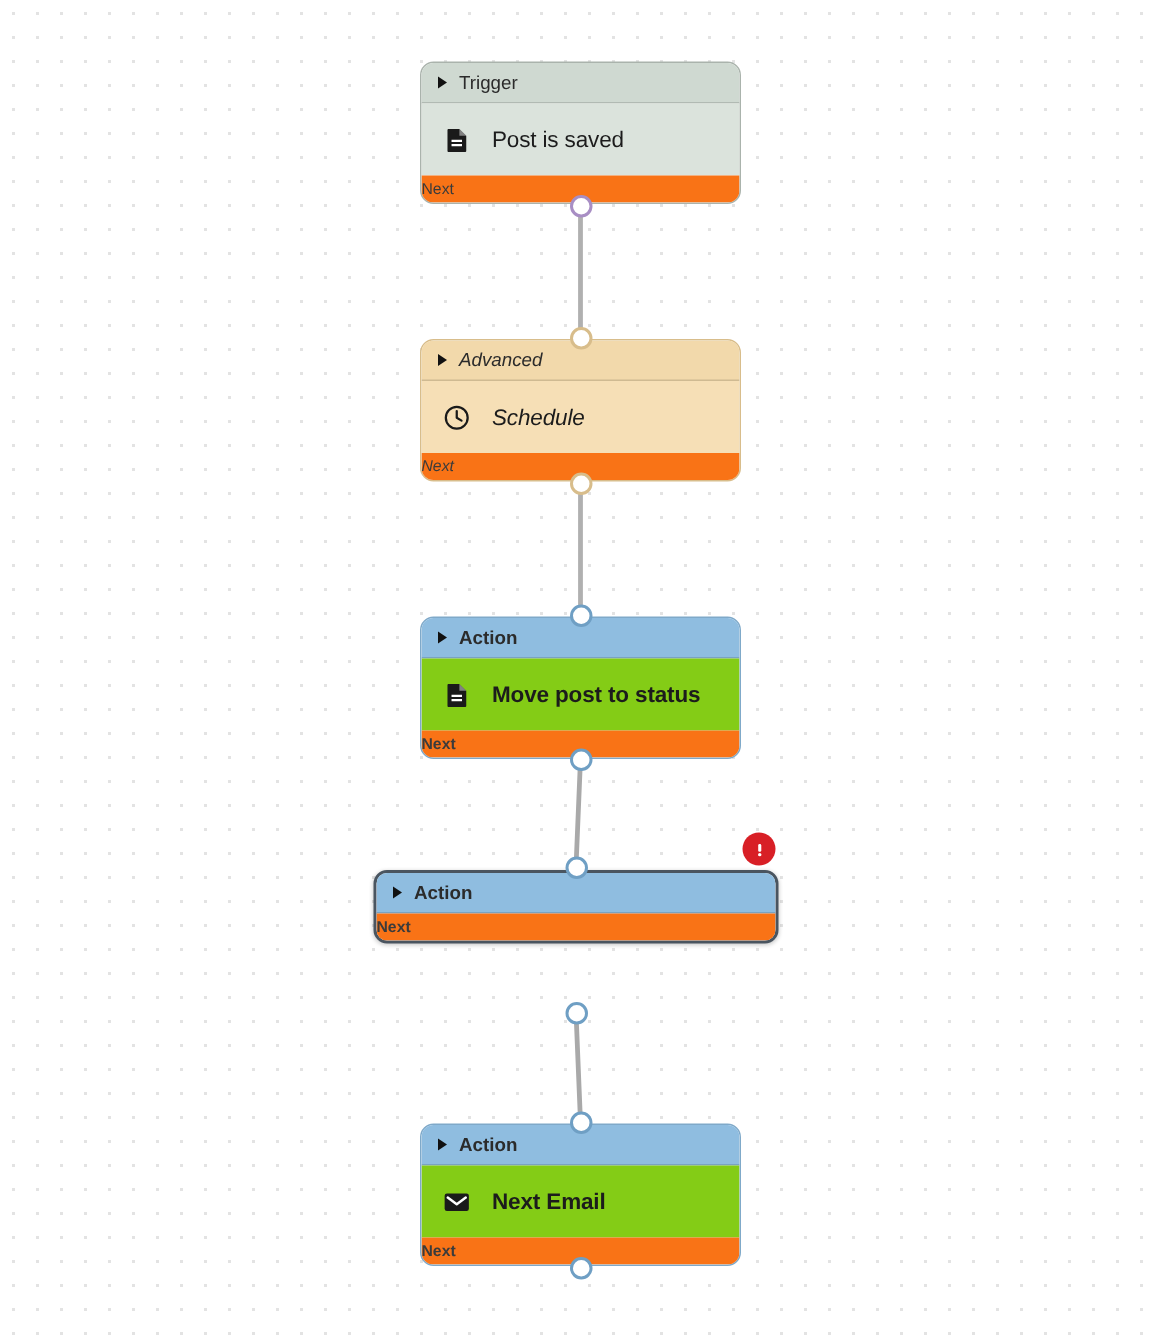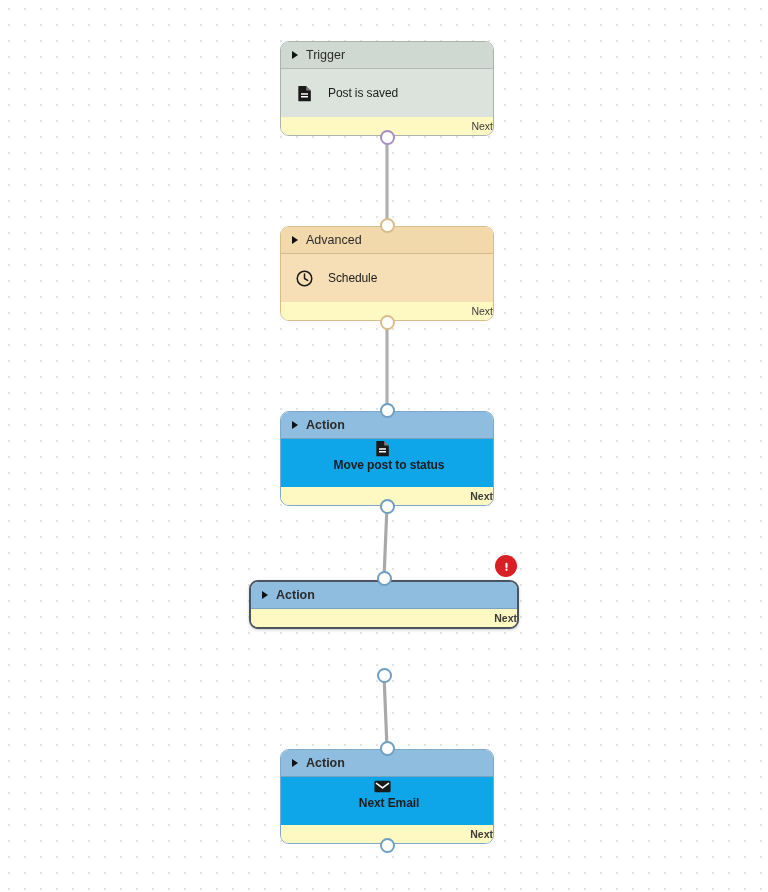--- a/index.html
+++ b/index.html
@@ -73,47 +73,47 @@
     padding-right: 10px;
   }
   .node-icon {
     width: 19px;
     height: 19px;
     margin-right: 14px;
     flex: 0 0 auto;
     display: block;
   }
   .node-title {
-    font-size: 12px;
+    font-size: 15px;
     color: #1c1c1c;
     white-space: nowrap;
     letter-spacing: -0.1px;
   }
 
   .node-footer {
     height: 18px;
-    background: #fef9c3;
-    display: flex;
-    align-items: center;
-    justify-content: flex-end;
+    background: #f97316;
+    display: flex;
+    align-items: center;
+    justify-content: flex-start;
     font-size: 10.5px;
     color: #3b3b3b;
   }
 
   
   .v-trigger  .node-header { background: #cfd9d1; }
   .v-trigger  .node-body   { background: #dbe3dc; }
   .v-trigger              { border-color: #aab3ac; }
 
   .v-advanced .node-header { background: #f2d9ab; }
   .v-advanced .node-body   { background: #f6dfb6; }
   .v-advanced             { border-color: #d8bd8b; }
 
   .v-action   .node-header { background: #8fbde0; }
-  .v-action   .node-body   { background: #0ea5e9; flex-direction: column; }
+  .v-action   .node-body   { background: #84cc16; }
   .v-action               { border-color: #7fa9c9; font-weight: bold; }
 
   
   .port {
     position: absolute;
     width: 15px;
     height: 15px;
     border-radius: 50%;
     background: #ffffff;
     z-index: 3;
@@ -162,21 +162,21 @@
         <path fill="#ffffff" opacity="0.45" d="M14.2 2.5L20 8.3h-5.8z"></path>
       </svg>
       <span class="node-title">Post is saved</span>
     </div>
     <div class="node-footer">
       <span>Next</span>
     </div>
   </div>
   <div class="port port-trigger-out" style="left:380px; top:130px;"></div>
 
-  <div class="node v-advanced" style="left:280px; top:226px; width:214px;">
+  <div class="node v-advanced" style="left:280px; top:226px; width:214px;font-style:italic;">
     <div class="node-header">
       <span class="disclosure"></span>
       <span>Advanced</span>
     </div>
     <div class="node-body">
       <svg class="node-icon" viewBox="0 0 24 24">
         <circle cx="12" cy="12" r="9.2" fill="none" stroke="#1a1a1a" stroke-width="1.9"></circle>
         <path d="M12 6.4V12l4 2.4" fill="none" stroke="#1a1a1a" stroke-width="1.9" stroke-linecap="round" stroke-linejoin="round"></path>
       </svg>
       <span class="node-title">Schedule</span>

